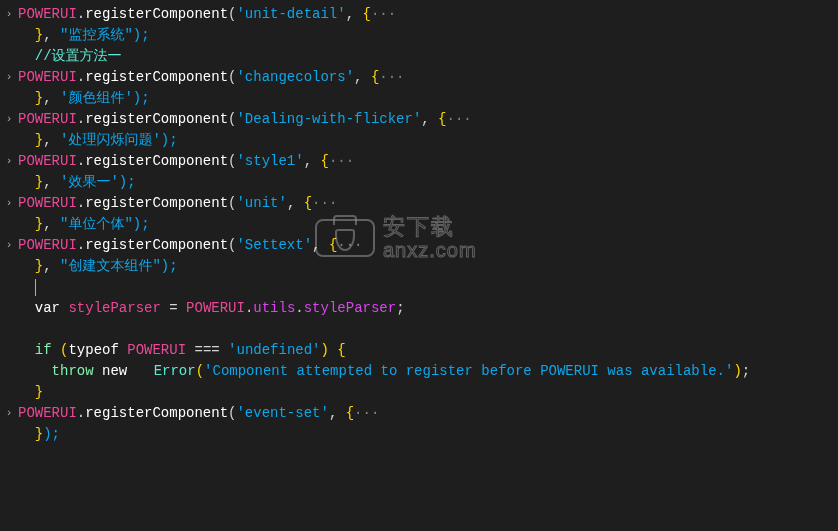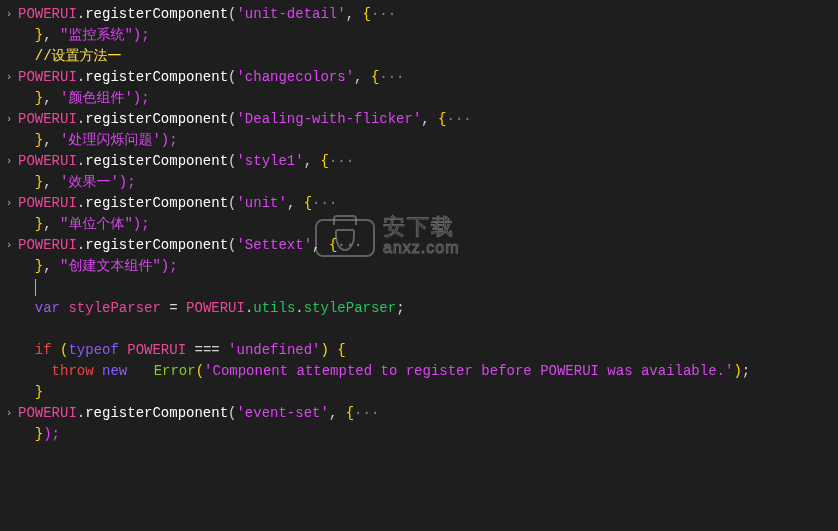--- a/index.html
+++ b/index.html
@@ -36,30 +36,30 @@
   .chev {
     font-size: 11px;
     color: #aaa;
     cursor: pointer;
     user-select: none;
   }
   .code {
     white-space: pre;
   }
   .tk-var   { color: #ec4899; }
-  .tk-prop  { color: #22c55e; }
+  .tk-prop  { color: #d946ef; }
   .tk-func  { color: #ffffff; }
-  .tk-str   { color: #d946ef; }
+  .tk-str   { color: #0ea5e9; }
   .tk-punc  { color: #d4d4d4; }
   .tk-brace { color: #ffd700; }
   .tk-ellip { color: #808080; }
-  .tk-comm  { color: #fde047; }
-  .tk-kw    { color: #8b5cf6; }
-  .tk-kwctl { color: #ef4444; margin-top: 24px; }
-  .tk-type  { color: #84cc16; padding-left: 18px; }
+  .tk-comm  { color: #5eead4; }
+  .tk-kw    { color: #ffffff; }
+  .tk-kwctl { color: #86efac; margin-top: 24px; }
+  .tk-type  { color: #5eead4; padding-left: 18px; }
   .cursor {
     display: inline-block;
     width: 1px;
     height: 17px;
     background: #aeafad;
     vertical-align: middle;
   }
   .watermark {
     position: absolute;
     top: 215px;
@@ -111,21 +111,21 @@
     line-height: 1.1;
   }
   .watermark .wm-top {
     font-size: 22px;
     font-family: "Microsoft YaHei", sans-serif;
     letter-spacing: 2px;
     -webkit-text-stroke: 1px rgba(230,230,230,0.6);
     color: transparent;
   }
   .watermark .wm-bot {
-    font-size: 16px;
+    font-size: 20px;
     font-family: Arial, sans-serif;
     -webkit-text-stroke: 1px rgba(230,230,230,0.6);
     color: transparent;
     letter-spacing: 1px;
   }
 </style>
 </head>
 <body>
 
 <div class="editor">

